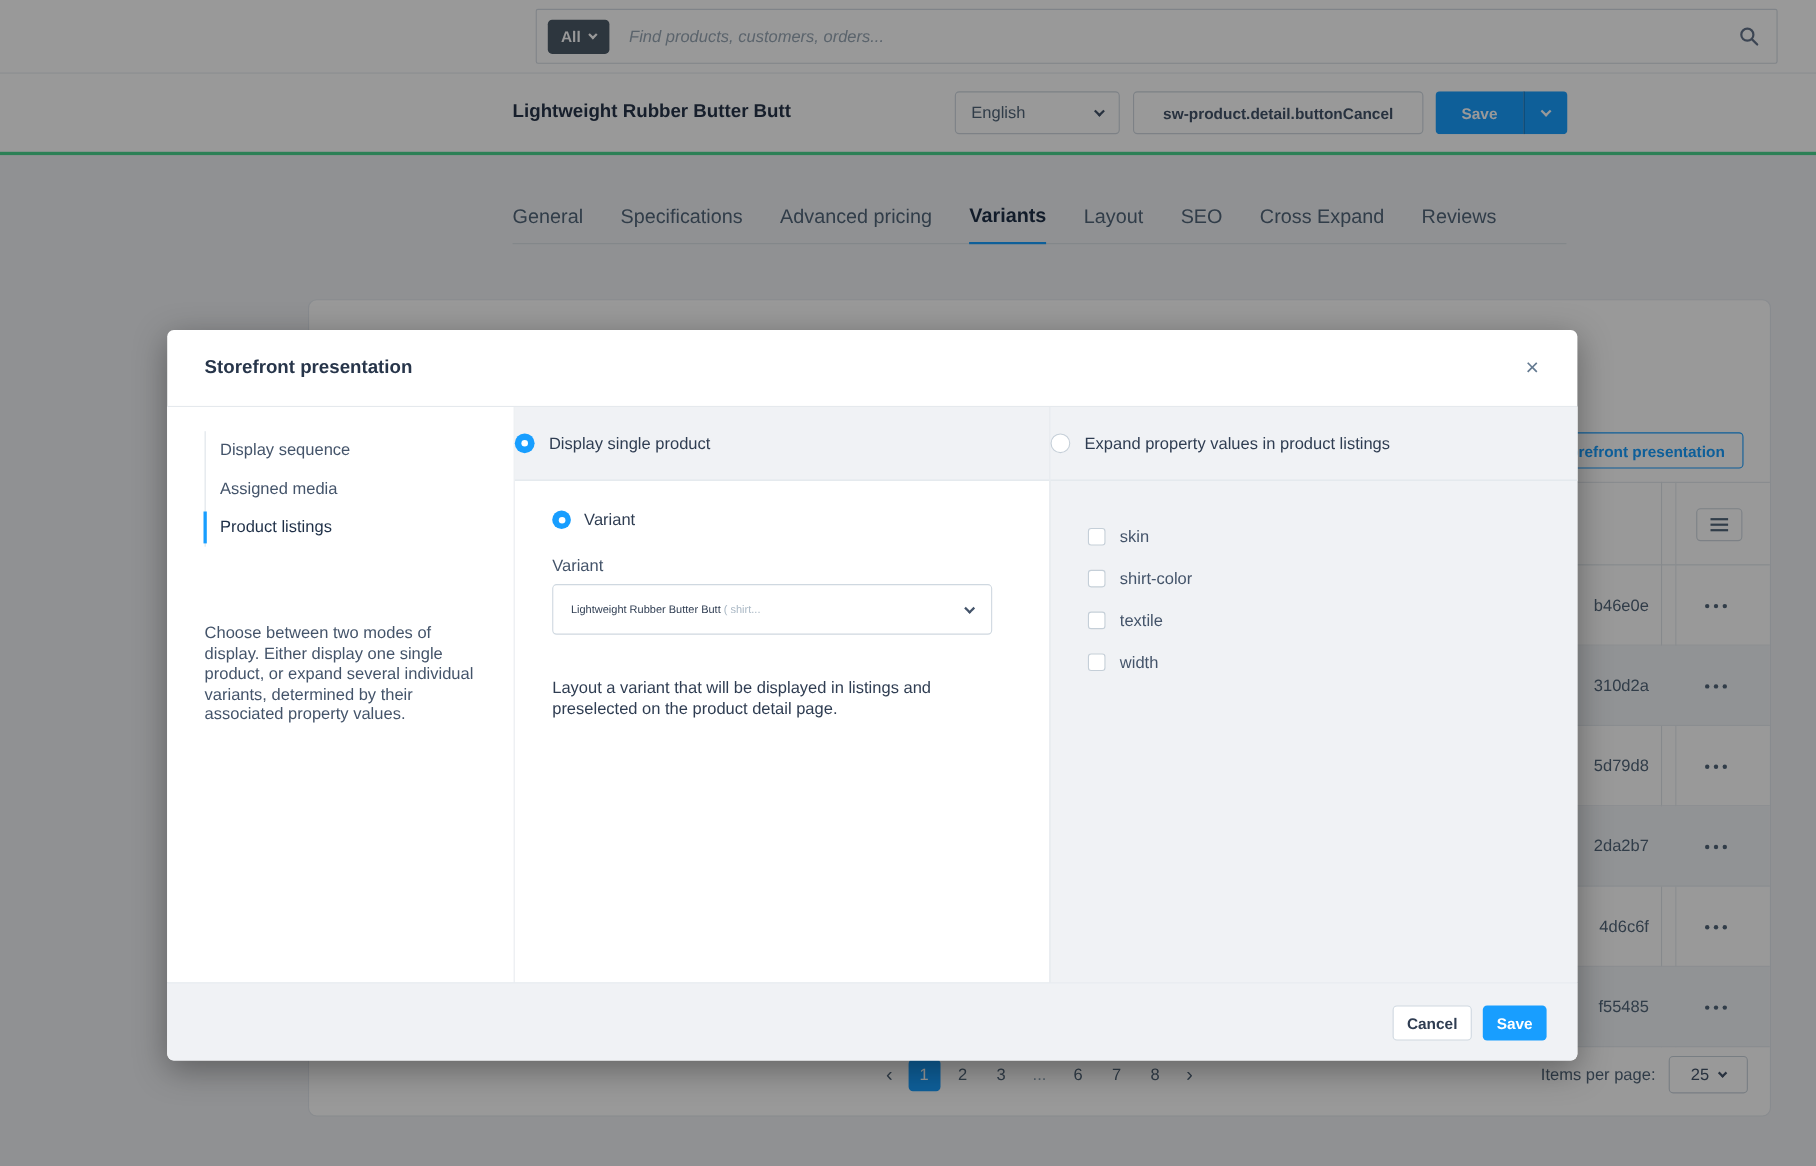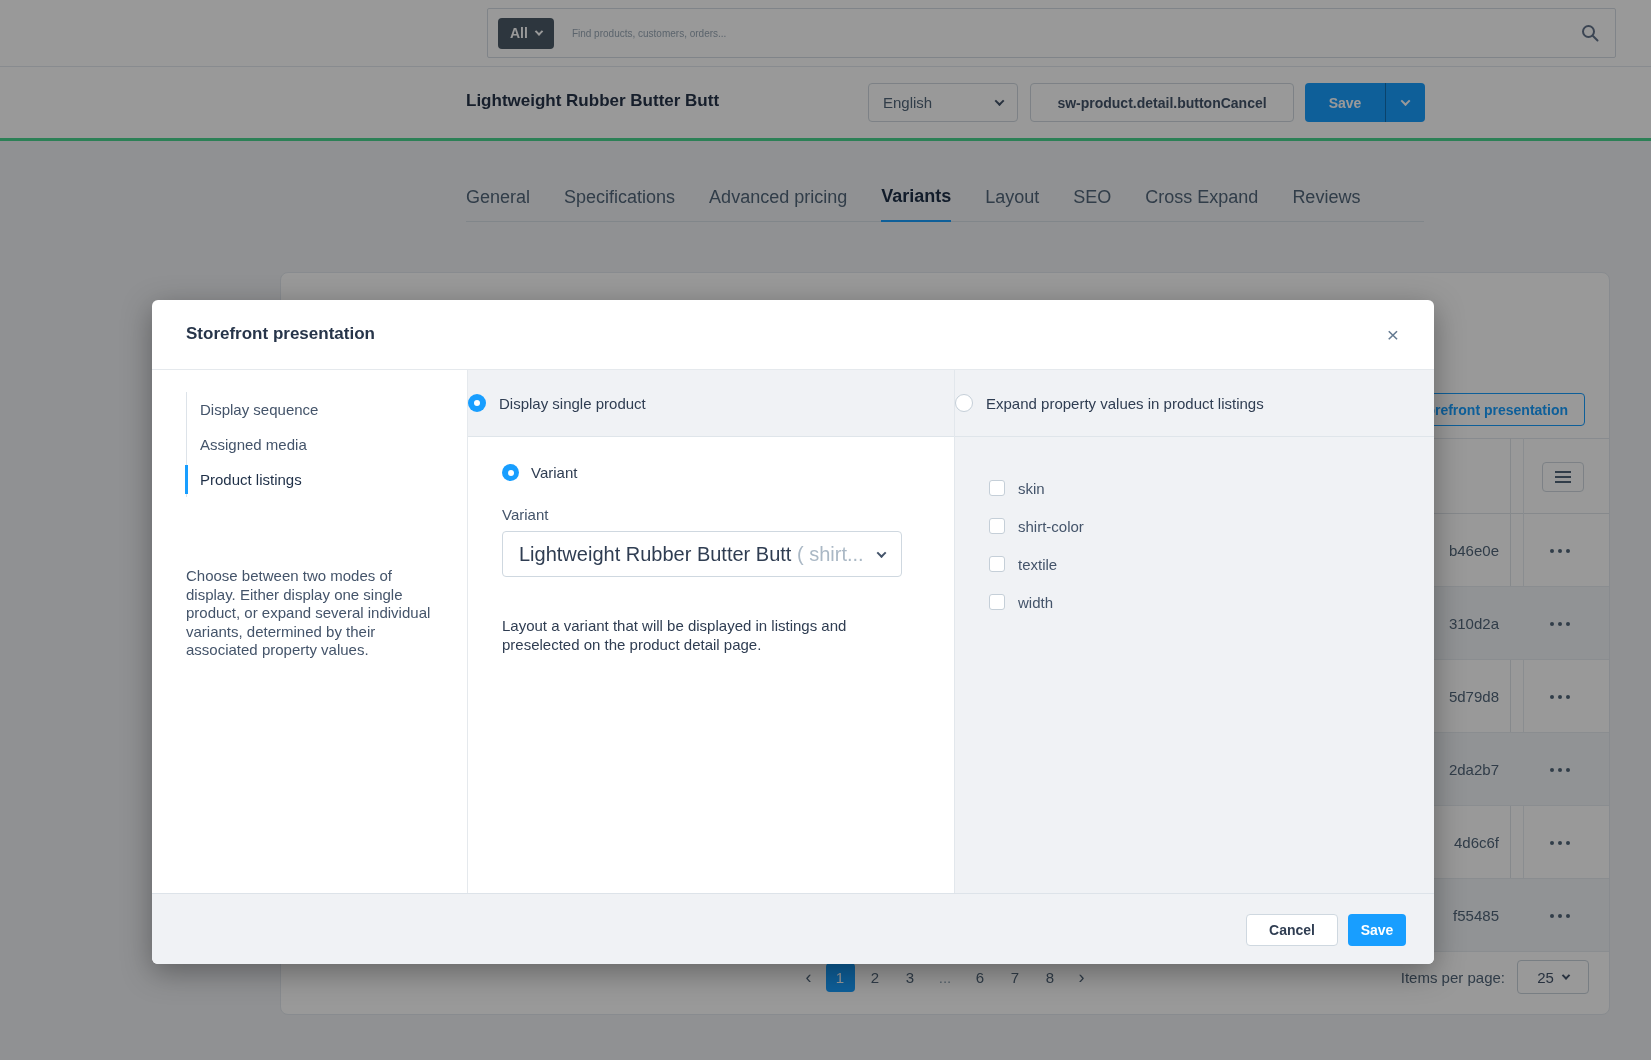--- a/index.html
+++ b/index.html
@@ -5,21 +5,21 @@
   * { margin:0; padding:0; box-sizing:border-box; }
   body { font-family:"Liberation Sans", sans-serif; }
   .screen { position:relative; width:1651px; height:1060px; overflow:hidden; background:#f0f2f5; }
 
   
   .topbar { position:absolute; left:0; top:0; width:1651px; height:67px; background:#fff; border-bottom:1px solid #e3e8ee; }
   .searchbox { position:absolute; left:455px; top:8px; width:1129px; height:50px; background:#fff; border:1px solid #d6dde4; border-radius:2px; display:flex; align-items:center;margin-left:32px; }
   .all-chip { margin-left:10px; height:31px; background:#4b5a68; border-radius:4px; color:#fff; display:flex; align-items:center; gap:8px; padding:0 12px; font-size:14px; font-weight:700; cursor:pointer; }
   .chev { display:inline-block; width:7px; height:7px; border-right:2px solid currentColor; border-bottom:2px solid currentColor; transform:rotate(45deg) translate(-1px,-1px); }
   .all-chip .chev { color:#fff; width:6px; height:6px; }
-  .search-input { flex:1; border:none; outline:none; font-size:10px; color:#52667a; padding:0 18px; background:transparent; font-family:"Liberation Sans", sans-serif; }
+  .search-input { flex:1; border:none; outline:none; font-size:15px; color:#52667a; padding:0 18px; background:transparent; font-family:"Liberation Sans", sans-serif;font-style:italic; }
   .search-input::placeholder { color:#98a7b5; }
   .search-icon-wrap { margin-right:16px; display:flex; }
 
   .pageheader { position:absolute; left:0; top:67px; width:1651px; height:74px; background:#fff; border-bottom:3px solid #4ad68f; }
   .page-title { position:absolute; left:466px; top:24px; font-size:17px; font-weight:700; color:#27354a; }
   .lang-select { position:absolute; left:868px; top:16px; width:150px; height:39px; border:1px solid #d0d8e0; border-radius:4px; background:#fff; display:flex; align-items:center; justify-content:space-between; padding:0 14px; font-size:15px; color:#52667a; cursor:pointer; }
   .lang-select .chev { color:#44546a; }
   .btn-ghost-gray { position:absolute; left:1030px; top:16px; width:264px; height:39px; border:1px solid #d0d8e0; border-radius:4px; background:#fff; font-size:14px; font-weight:700; color:#44546a; cursor:pointer; font-family:"Liberation Sans", sans-serif; }
   .save-split { position:absolute; left:1305px; top:16px; width:120px; height:39px; display:flex; border-radius:4px; overflow:hidden; }
   .save-main { flex:1; background:#189eff; border:none; color:#fff; font-size:14px; font-weight:700; cursor:pointer; font-family:"Liberation Sans", sans-serif; }
@@ -76,32 +76,32 @@
   .radio.on { border:none; background:#189eff; position:relative; }
   .radio.on::after { content:""; position:absolute; left:6px; top:6px; width:6px; height:6px; border-radius:50%; background:#fff; }
 
   .mid-content { padding:27px 0 0 34px; }
   .radio-row { display:flex; align-items:center; gap:12px; margin-bottom:11px; cursor:pointer; }
   .radio-row .radio { width:17px; height:17px; }
   .radio-row .radio.on::after { left:5.5px; top:5.5px; }
   .radio-row-label { font-size:15px; color:#2f3d52; }
   .field-label { margin-top:25px; font-size:15px; color:#44546a; }
   .select-box { margin-top:8px; width:400px; height:46px; border:1px solid #cfd8e0; border-radius:4px; display:flex; align-items:center; padding:0 16px; cursor:pointer; background:#fff; }
-  .select-value { font-size:20px; color:#2f3d52; flex:1; white-space:nowrap; overflow:hidden; }
+  .select-value { font-size:10px; color:#2f3d52; flex:1; white-space:nowrap; overflow:hidden; }
   .select-suffix { color:#aab8c5; }
   .select-box .chev { color:#44546a; }
   .help-text { margin-top:39px; width:396px; font-size:15px; line-height:19px; color:#2f3d52; }
 
   .prop-list { padding:32px 0 0 34px; }
   .prop-row { display:flex; align-items:center; gap:13px; height:38px; cursor:pointer; }
   .checkbox { width:16px; height:16px; border:1px solid #c5cfd8; border-radius:3px; background:#fff; flex:0 0 auto; }
   .prop-label { font-size:15px; color:#44546a; }
 
   .modal-footer { position:absolute; left:0; bottom:0; width:100%; height:71px; background:#f0f2f5; border-top:1px solid #dde3e9; border-radius:0 0 6px 6px; }
-  .btn-cancel { position:absolute; right:96px; top:20px; width:92px; height:32px; background:#fff; border:1px solid #cfd8e0; border-radius:4px; font-size:14px; font-weight:600; color:#2f3d52; cursor:pointer; font-family:"Liberation Sans", sans-serif; }
+  .btn-cancel { position:absolute; right:96px; top:20px; width:72px; height:32px; background:#fff; border:1px solid #cfd8e0; border-radius:4px; font-size:14px; font-weight:600; color:#2f3d52; cursor:pointer; font-family:"Liberation Sans", sans-serif; }
   .btn-save { position:absolute; right:28px; top:20px; width:58px; height:32px; background:#189eff; border:none; border-radius:4px; font-size:14px; font-weight:600; color:#fff; cursor:pointer; font-family:"Liberation Sans", sans-serif; }
 </style>
 </head>
 <body>
 
 <div class="screen">
 
   <div class="topbar">
     <div class="searchbox">
       <div class="all-chip">

